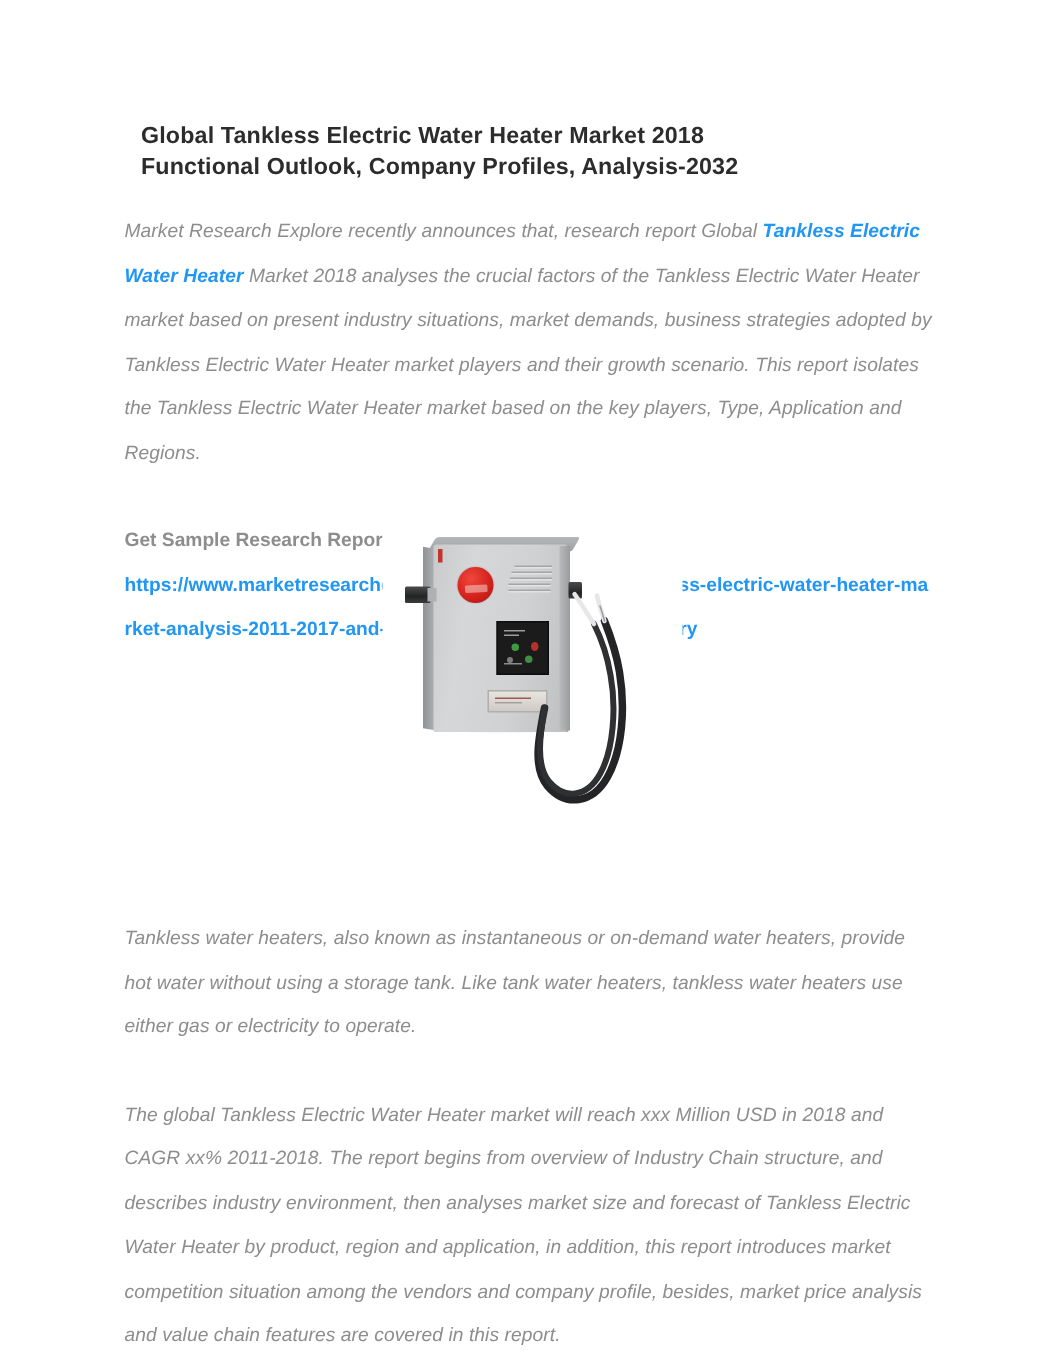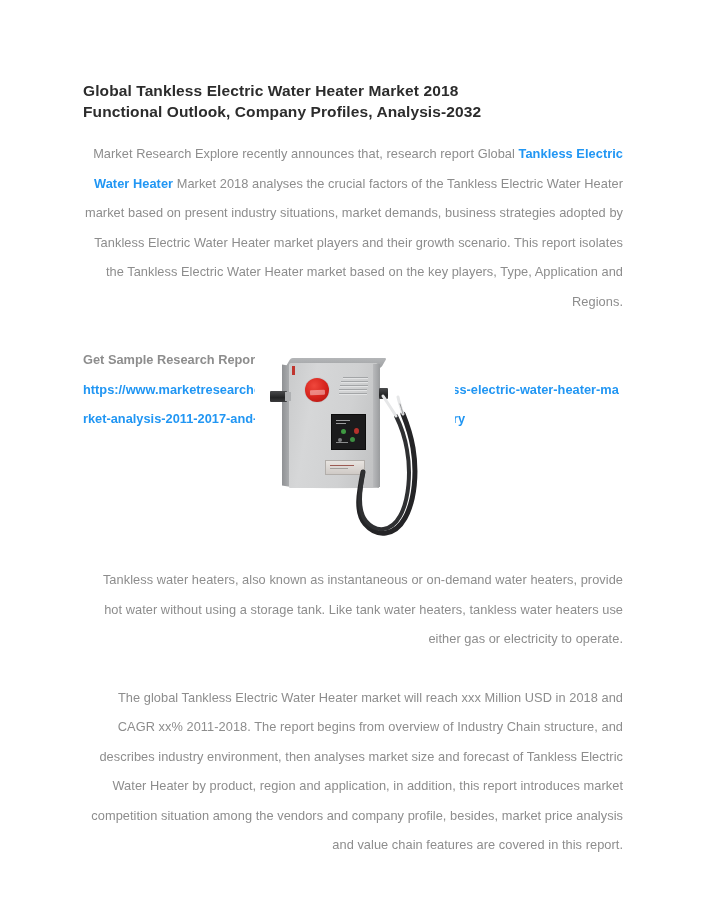--- a/index.html
+++ b/index.html
@@ -26,32 +26,33 @@
     left: 83px;
     top: 80px;
     width: 540px;
   }
   .article-title {
     font-size: 15.5px;
     font-weight: bold;
     color: #2c2c2c;
     line-height: 21px;
     letter-spacing: 0.1px;
-    margin: 0 0 17px 0;
+    margin: 0 0 17px 11px;
   }
   .article-title .line {
     display: block;
   }
   p.body-text {
     font-size: 12.8px;
     color: #8d8d8d;
     line-height: 29.5px;
     margin: 0 0 0 0;
-    text-align: right;
+    text-align: left;
     letter-spacing: 0.05px;
+    font-style: italic;
   }
   .link-inline {
     color: #2196f3;
     font-weight: bold;
     text-decoration: none;
   }
   .gap-lg { height: 29px; }
   .gap-md { height: 29px; }
   .label-bold {
     font-size: 12.8px;
@@ -350,19 +351,19 @@
         <path d="M108 120 C 104 140, 100 160, 110 172 C 122 186, 140 184, 150 166 C 160 148, 162 120, 158 96 C 156 84, 152 72, 148 62" fill="none" stroke="#242426" stroke-width="5" stroke-linecap="round"></path>
         <path d="M108 120 C 105 138, 102 158, 111 169 C 121 181, 136 180, 145 164 C 154 148, 156 120, 152 98 C 150 86, 146 74, 141 64" fill="none" stroke="#2f3032" stroke-width="4" stroke-linecap="round"></path>
         <path d="M148 62 C 146 56, 144 50, 143 45" fill="none" stroke="#e6e7e8" stroke-width="3" stroke-linecap="round"></path>
         <path d="M141 64 C 136 56, 132 50, 128 44" fill="none" stroke="#e6e7e8" stroke-width="3" stroke-linecap="round"></path>
         <path d="M148 62 C 147 58, 146 55, 145 52" fill="none" stroke="#9a9b9d" stroke-width="1" stroke-linecap="round"></path>
       </svg>
 
     </div>
   </div>
 
-  <div class="content" style="top:565px;">
+  <div class="content" style="top:610px;">
     <p class="body-text">Tankless water heaters, also known as instantaneous or on-demand water heaters, provide hot water without using a storage tank. Like tank water heaters, tankless water heaters use either gas or electricity to operate.</p>
     <div class="gap-md"></div>
     <p class="body-text">The global Tankless Electric Water Heater market will reach xxx Million USD in 2018 and CAGR xx% 2011-2018. The report begins from overview of Industry Chain structure, and describes industry environment, then analyses market size and forecast of Tankless Electric Water Heater by product, region and application, in addition, this report introduces market competition situation among the vendors and company profile, besides, market price analysis and value chain features are covered in this report.</p>
   </div>
 
 </div>
 
 </body></html>

